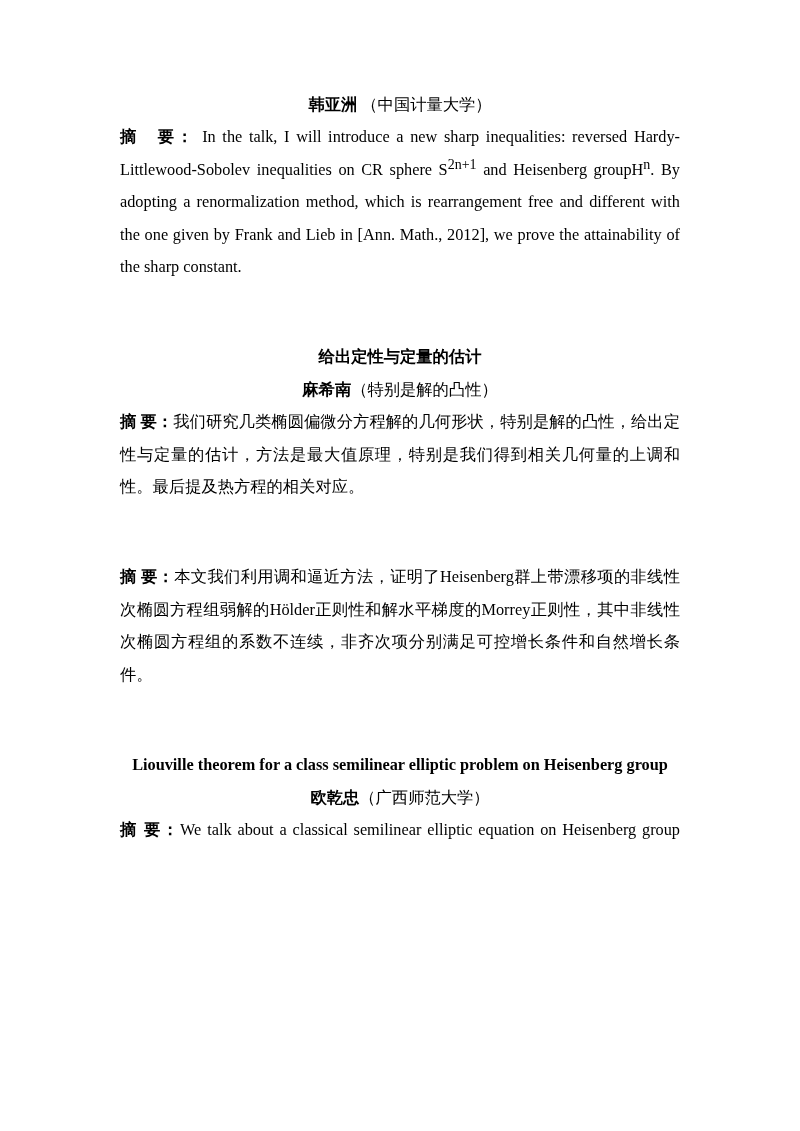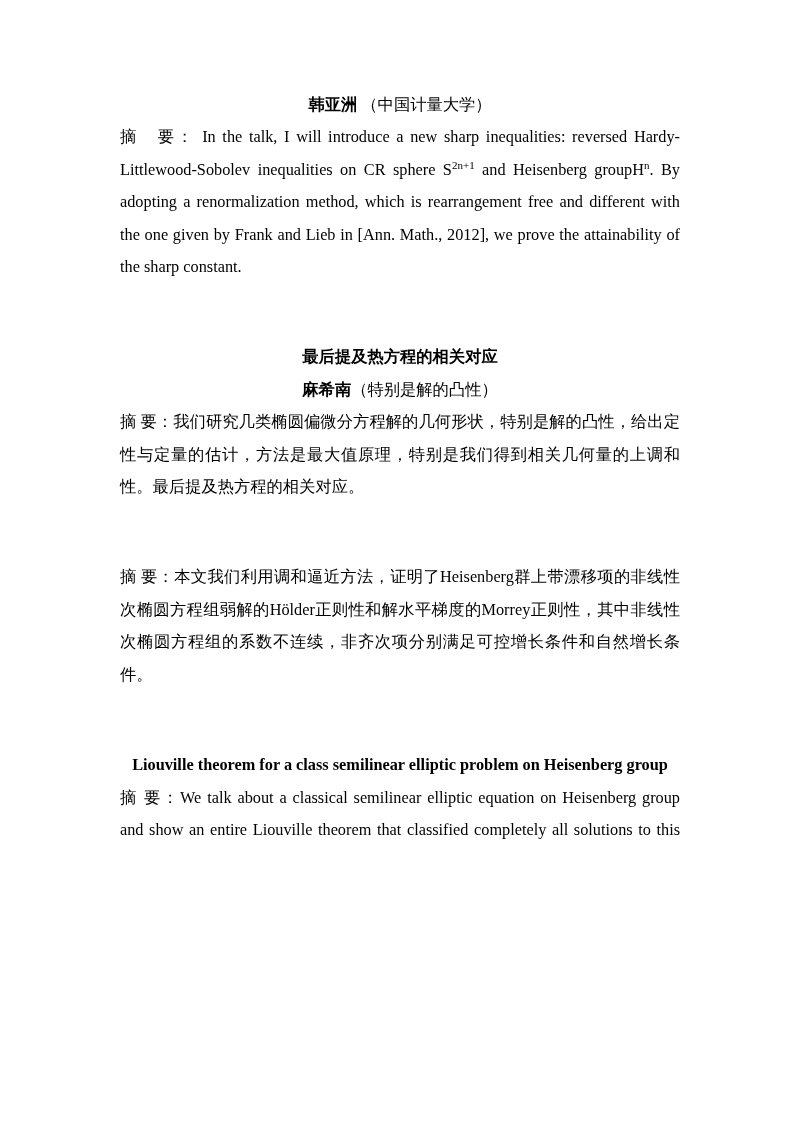--- a/index.html
+++ b/index.html
@@ -43,46 +43,47 @@
     font-weight: bold;
   }
   .speaker-affiliation {
     font-weight: normal;
   }
   .abstract {
     margin: 0;
     text-align: justify;
   }
   .abstract-label {
-    font-weight: normal;
+    font-weight: bold;
   }
   sup.math-sup {
-    font-size: 11px;
+    font-size: 14px;
     line-height: 0;
     vertical-align: super;
   }
 </style>
 </head>
 <body>
 
 <div class="page">
 
   <section class="talk">
     <p class="speaker"><span class="speaker-name">韩亚洲</span> <span class="speaker-affiliation">（中国计量大学）</span></p>
     <p class="abstract"><span class="abstract-label">摘　要：</span><span> In the talk, I will introduce a new sharp inequalities: reversed Hardy-Littlewood-Sobolev inequalities on CR sphere S</span><sup class="math-sup">2n+1</sup><span> and Heisenberg groupH</span><sup class="math-sup">n</sup><span>. By adopting a renormalization method, which is rearrangement free and different with the one given by Frank and Lieb in [Ann. Math., 2012], we prove the attainability of the sharp constant.</span></p>
   </section>
 
   <section class="talk">
-    <h2 class="talk-title">最后提及热方程的相关对应</h2>
+    <h2 class="talk-title">给出定性与定量的估计</h2>
     <p class="speaker"><span class="speaker-name">麻希南</span><span class="speaker-affiliation">（特别是解的凸性）</span></p>
     <p class="abstract"><span class="abstract-label">摘 要：</span><span>我们研究几类椭圆偏微分方程解的几何形状，特别是解的凸性，给出定性与定量的估计，方法是最大值原理，特别是我们得到相关几何量的上调和性。最后提及热方程的相关对应。</span></p>
   </section>
 
   <section class="talk">
     <p class="abstract"><span class="abstract-label">摘 要：</span><span>本文我们利用调和逼近方法，证明了Heisenberg群上带漂移项的非线性次椭圆方程组弱解的Hölder正则性和解水平梯度的Morrey正则性，其中非线性次椭圆方程组的系数不连续，非齐次项分别满足可控增长条件和自然增长条件。</span></p>
   </section>
 
   <section class="talk">
     <h2 class="talk-title">Liouville theorem for a class semilinear elliptic problem on Heisenberg group</h2>
+    <p class="speaker"><span class="speaker-name">欧乾忠</span><span class="speaker-affiliation">（广西师范大学）</span></p>
     <p class="abstract"><span class="abstract-label">摘 要：</span><span>We talk about a classical semilinear elliptic equation on Heisenberg group and show an entire Liouville theorem that classified completely all solutions to this equation in subcritical case. A pointwise estimate near the isolated singularity was also provided. The soul of the proofs is an a priori integral estimate, which deduced from a generalized Jerison and Lee's formula. This is a joint work with professor Xi-Nan Ma.</span></p>
   </section>
 
 </div>
 
 </body></html>

